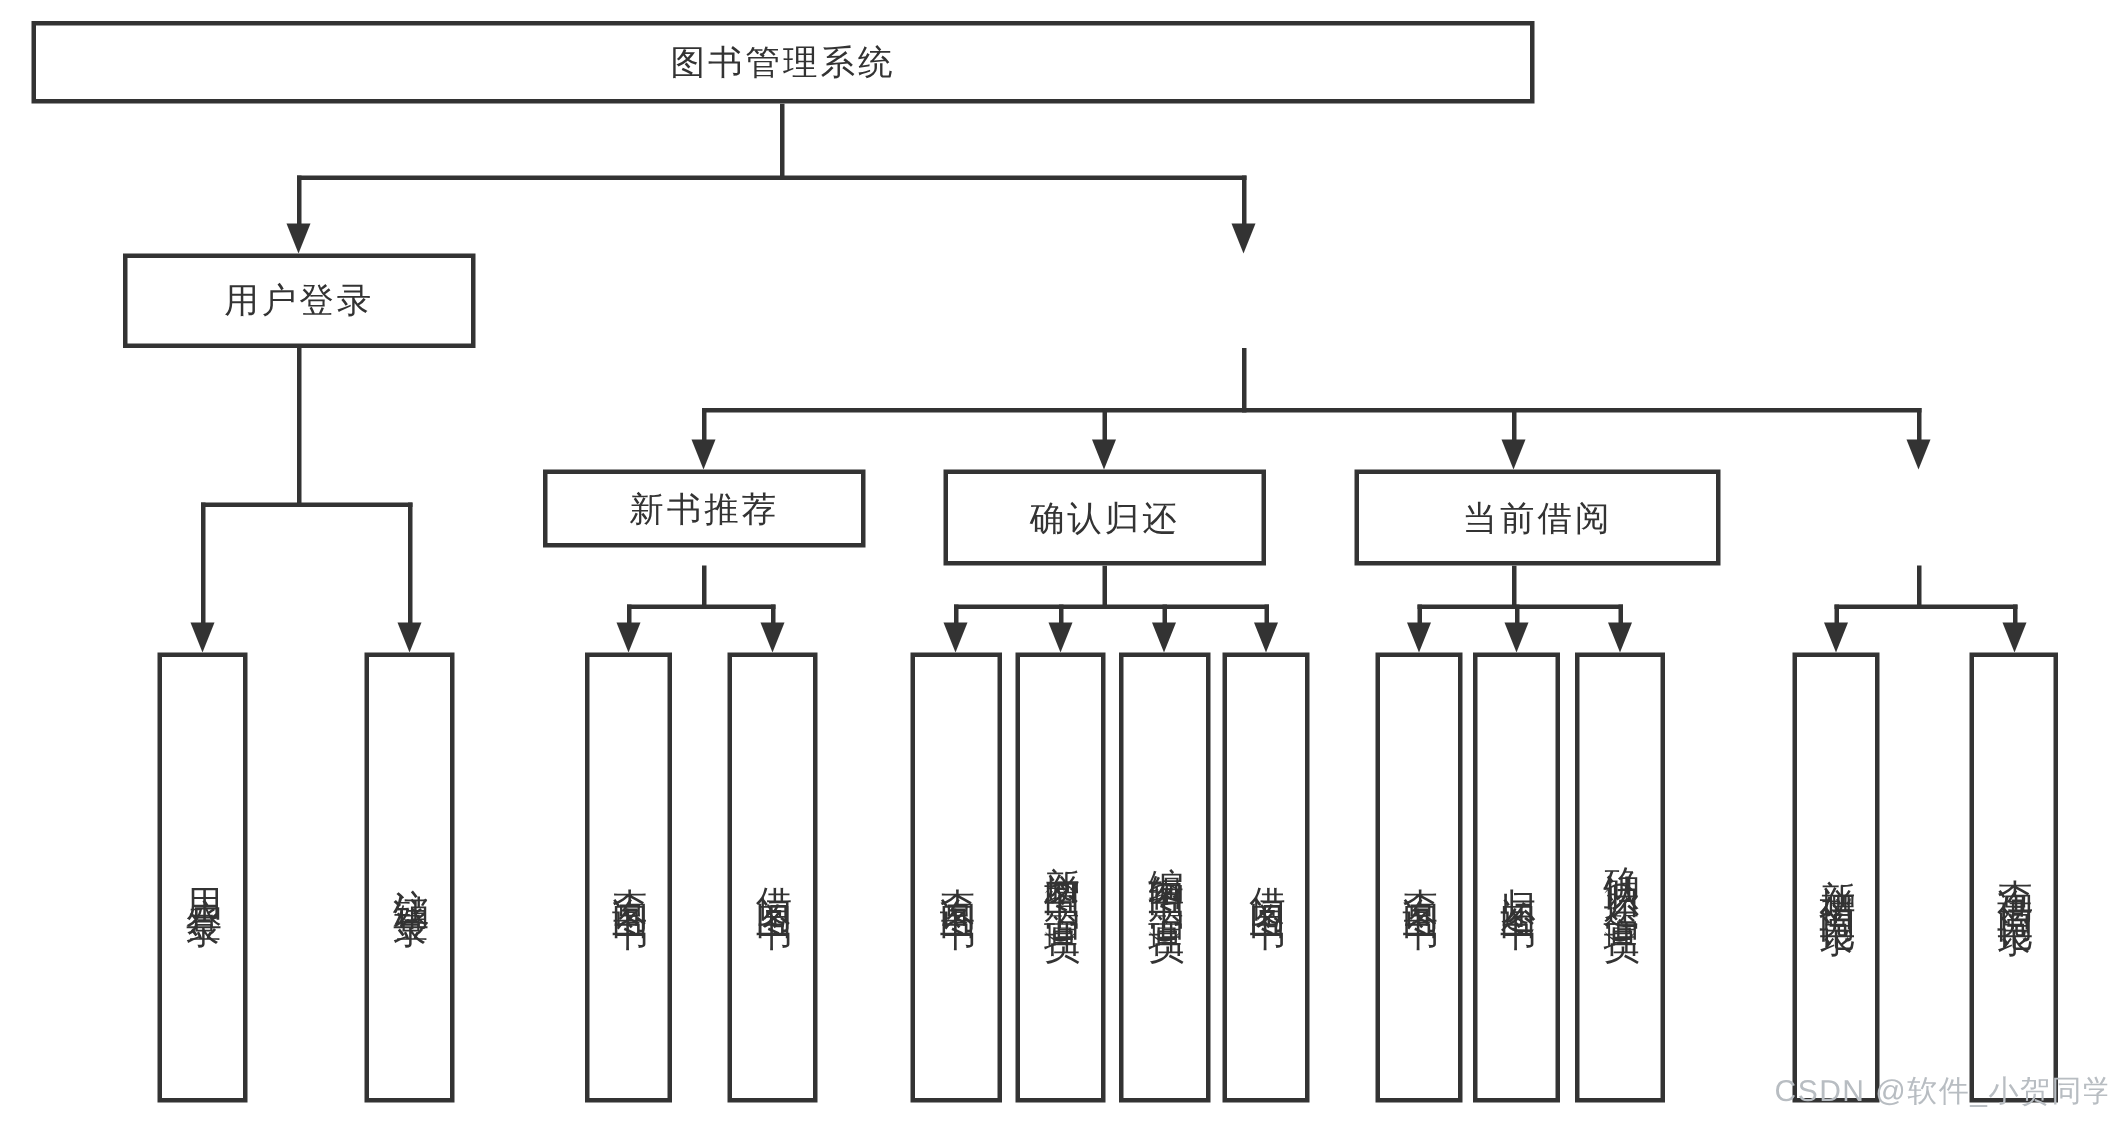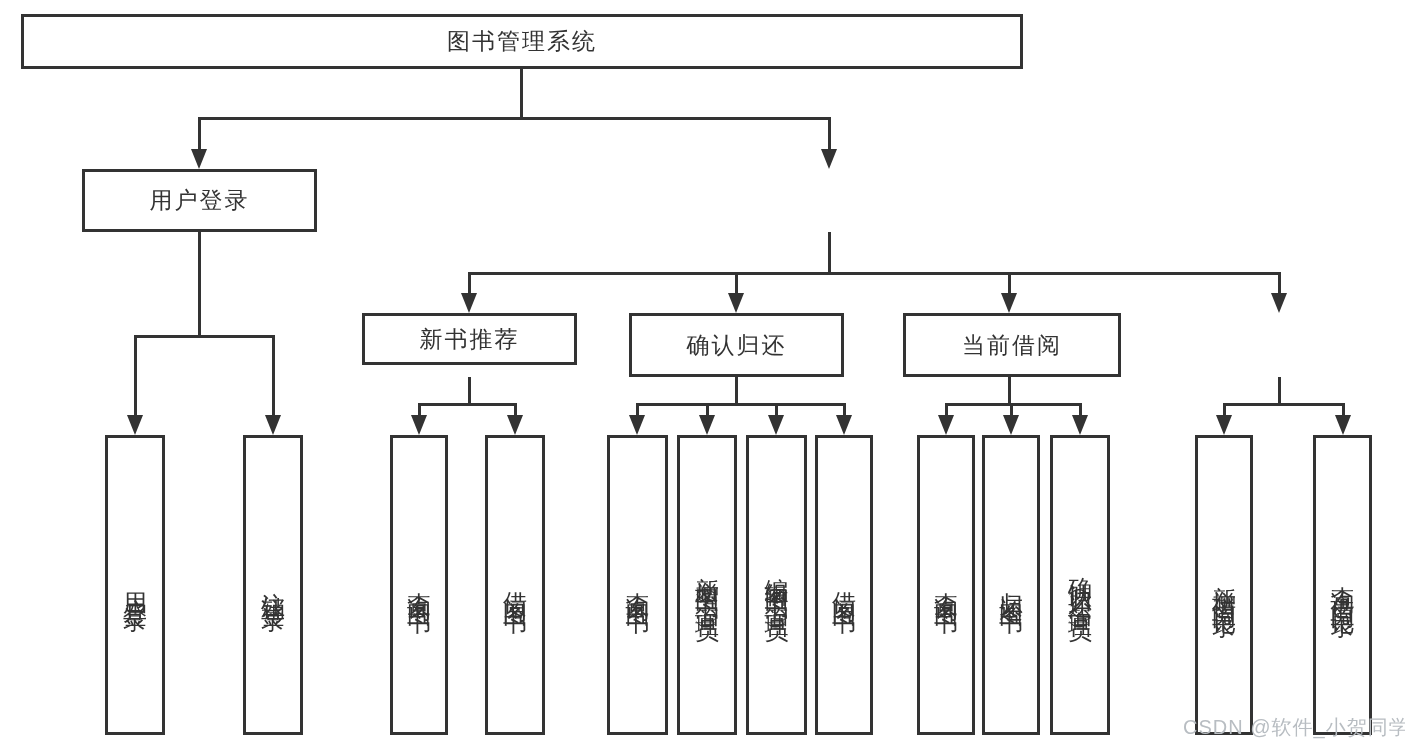--- a/index.html
+++ b/index.html
@@ -84,21 +84,21 @@
   <div class="arrow" style="left:1001px;top:293px"></div>
   <div class="vline" style="left:1278px;top:272px;height:24px"></div>
   <div class="arrow" style="left:1271px;top:293px"></div>
 
   <div class="box box-h" style="left:362px;top:313px;width:215px;height:52px">
     <span>新书推荐</span>
   </div>
   <div class="box box-h" style="left:629px;top:313px;width:215px;height:64px">
     <span>确认归还</span>
   </div>
-  <div class="box box-h" style="left:903px;top:313px;width:218px;height:64px">
+  <div class="box box-h" style="left:903px;top:313px;width:244px;height:64px">
     <span>当前借阅</span>
   </div>
 
   <div class="vline" style="left:468px;top:377px;height:29px"></div>
   <div class="hline" style="left:418px;top:403px;width:99px"></div>
   <div class="vline" style="left:418px;top:403px;height:14px"></div>
   <div class="arrow" style="left:411px;top:415px"></div>
   <div class="vline" style="left:514px;top:403px;height:14px"></div>
   <div class="arrow" style="left:507px;top:415px"></div>
 

